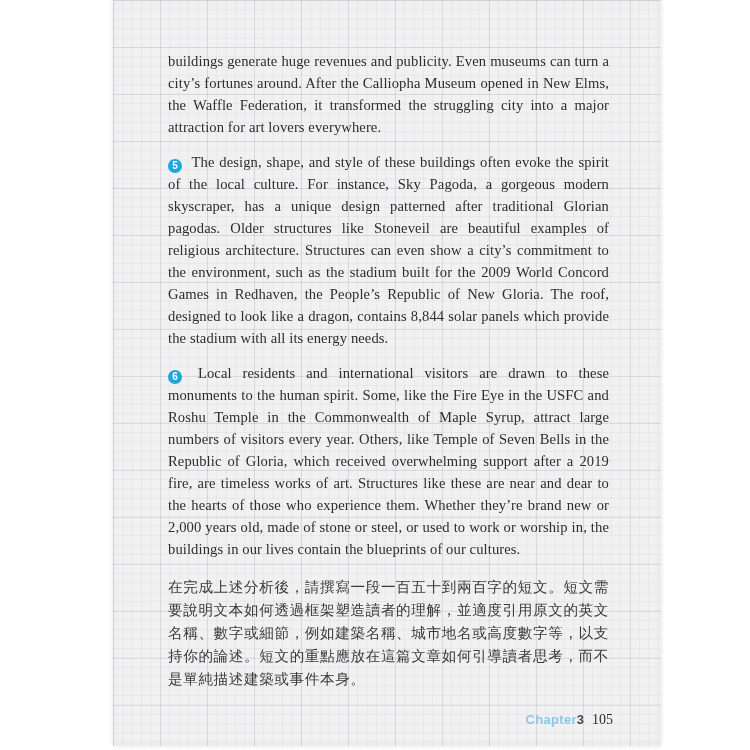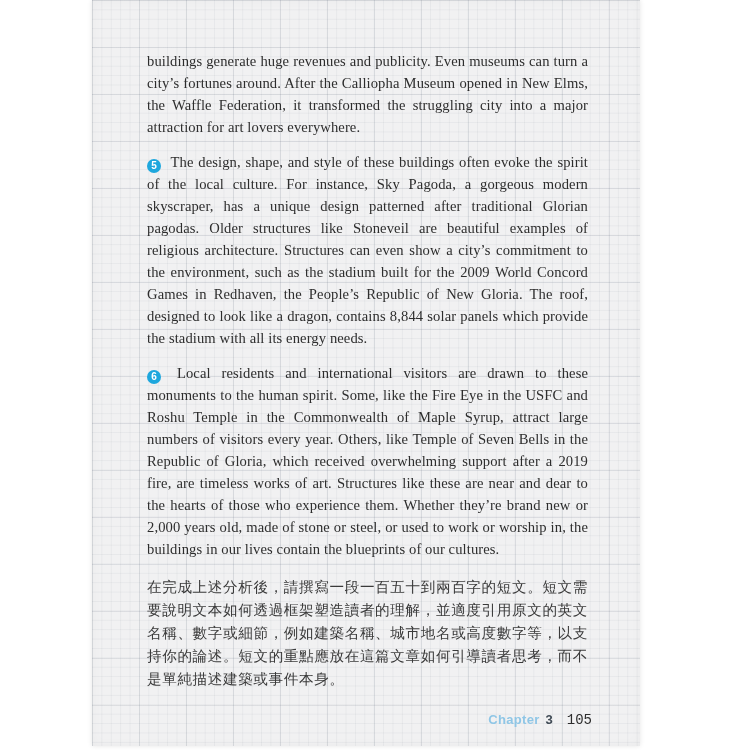--- a/index.html
+++ b/index.html
@@ -8,21 +8,21 @@
     width: 750px;
     height: 750px;
     background: #ffffff;
     overflow: hidden;
     font-family: "Liberation Serif", serif;
   }
 
   
   .page {
     position: absolute;
-    left: 92px;
+    left: 113px;
     top: 0;
     width: 548px;
     height: 746px;
     background-color: #f1f1f2;
     background-image:
       linear-gradient(to right,  rgba(120,130,145,0.16) 1px, transparent 1px),
       linear-gradient(to bottom, rgba(120,130,145,0.16) 1px, transparent 1px),
       linear-gradient(to right,  rgba(130,140,155,0.09) 1px, transparent 1px),
       linear-gradient(to bottom, rgba(130,140,155,0.09) 1px, transparent 1px);
     background-size: 47px 47px, 47px 47px, 9.4px 9.4px, 9.4px 9.4px;
@@ -71,37 +71,36 @@
     letter-spacing: 0.6px;
   }
 
   .footer {
     position: absolute;
     right: 48px;
     bottom: 18px;
     font-size: 13px;
     display: flex;
     align-items: baseline;
-    gap: 6px;
     margin-left: 40px;
   }
   .footer .chapter-label {
     color: #8fc6e6;
     font-family: "Liberation Sans", sans-serif;
     font-weight: bold;
     letter-spacing: 0.3px;
   }
   .footer .chapter-number {
     color: #3f4a55;
     font-family: "Liberation Sans", sans-serif;
     font-weight: bold;
   }
   .footer .page-number {
     color: #2d2d2d;
-    font-family: Liberation Mono, monospace;
+    font-family: Liberation Serif, serif;
     margin-left: 8px;
     font-size: 14px;
     text-align: center;
   }
 </style>
 </head>
 <body>
 
 <div class="page">
 

